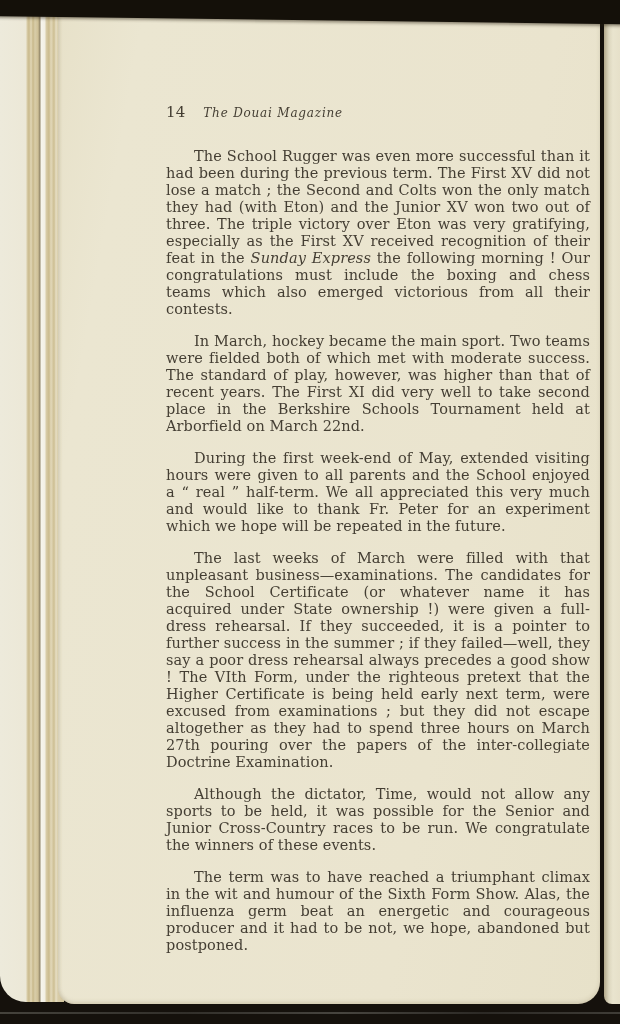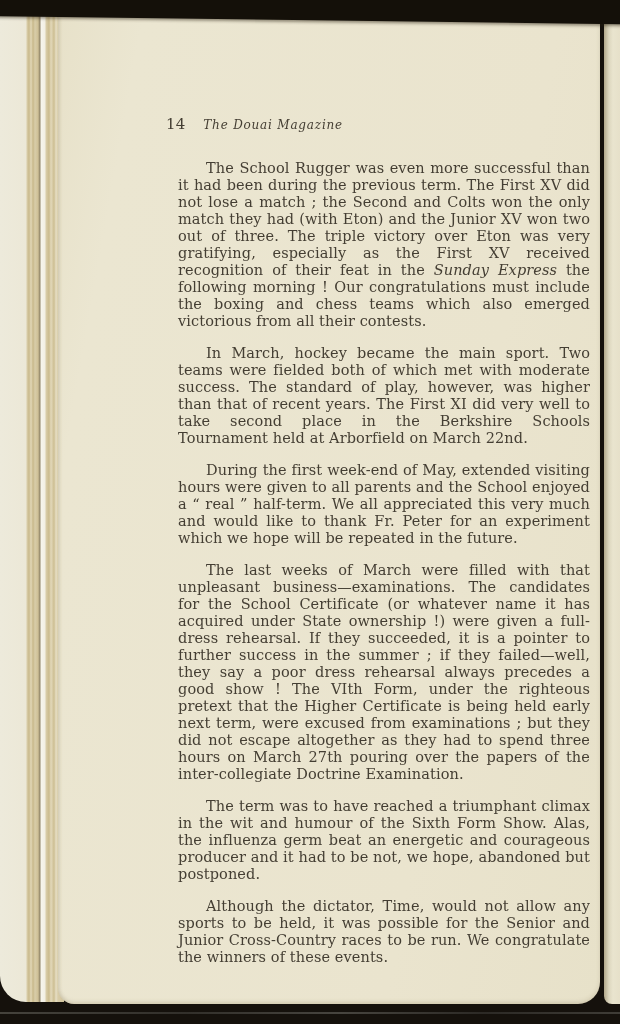--- a/index.html
+++ b/index.html
@@ -92,34 +92,34 @@
     width: 424px;
     color: #443e33;
     font-size: 14.5px;
     line-height: 17px;
     letter-spacing: 0.1px;
   }
 
   .page-header {
     display: flex;
     align-items: baseline;
-    margin: 12px 0 26px 0;
+    margin: 0 0 26px 0;
   }
   .page-number {
     font-size: 15px;
   }
   .magazine-title {
     font-style: italic;
     font-size: 12px;
     margin-left: 18px;
     letter-spacing: 0.8px;
   }
 
   .text-column p {
-    margin: 0 0 15px 12px;
+    margin: 0 0 15px 0;
     text-align: justify;
     text-indent: 28px;
   }
   .italic {
     font-style: italic;
   }
 </style>
 </head>
 <body>
 
@@ -136,21 +136,21 @@
     </div>
 
     <p><span>The School Rugger was even more successful than it had been during the previous term.  The First XV did not lose a match ;  the Second and Colts won the only match they had (with Eton) and the Junior XV won two out of three. The triple victory over Eton was very gratifying, especially as the First XV received recognition of their feat in the </span><span class="italic">Sunday Express</span><span> the following morning !  Our congratulations must include the boxing and chess teams which also emerged victorious from all their contests.</span></p>
 
     <p>In March, hockey became the main sport.  Two teams were fielded both of which met with moderate success.  The standard of play, however, was higher than that of recent years.  The First XI did very well to take second place in the Berkshire Schools Tournament held at Arborfield on March 22nd.</p>
 
     <p>During the first week-end of May, extended visiting hours were given to all parents and the School enjoyed a “ real ” half-term.  We all appreciated this very much and would like to thank Fr. Peter for an experiment which we hope will be repeated in the future.</p>
 
     <p>The last weeks of March were filled with that unpleasant business—examinations.  The candidates for the School Certificate (or whatever name it has acquired under State ownership !) were given a full-dress rehearsal.  If they succeeded, it is a pointer to further success in the summer ; if they failed—well, they say a poor dress rehearsal always precedes a good show !  The VIth Form, under the righteous pretext that the Higher Certificate is being held early next term, were excused from examinations ;  but they did not escape altogether as they had to spend three hours on March 27th pouring over the papers of the inter-collegiate Doctrine Examination.</p>
 
+    <p>Although the dictator, Time, would not allow any sports to be held, it was possible for the Senior and Junior Cross-Country races to be run.  We congratulate the winners of these events.</p>
+
     <p>The term was to have reached a triumphant climax in the wit and humour of the Sixth Form Show.  Alas, the influenza germ beat an energetic and courageous producer and it had to be not, we hope, abandoned but postponed.</p>
-
-    <p>Although the dictator, Time, would not allow any sports to be held, it was possible for the Senior and Junior Cross-Country races to be run.  We congratulate the winners of these events.</p>
 
   </div>
 </div>
 
 <div class="cover-top"></div>
 <div class="bottom-streak"></div>
 
 </body></html>

